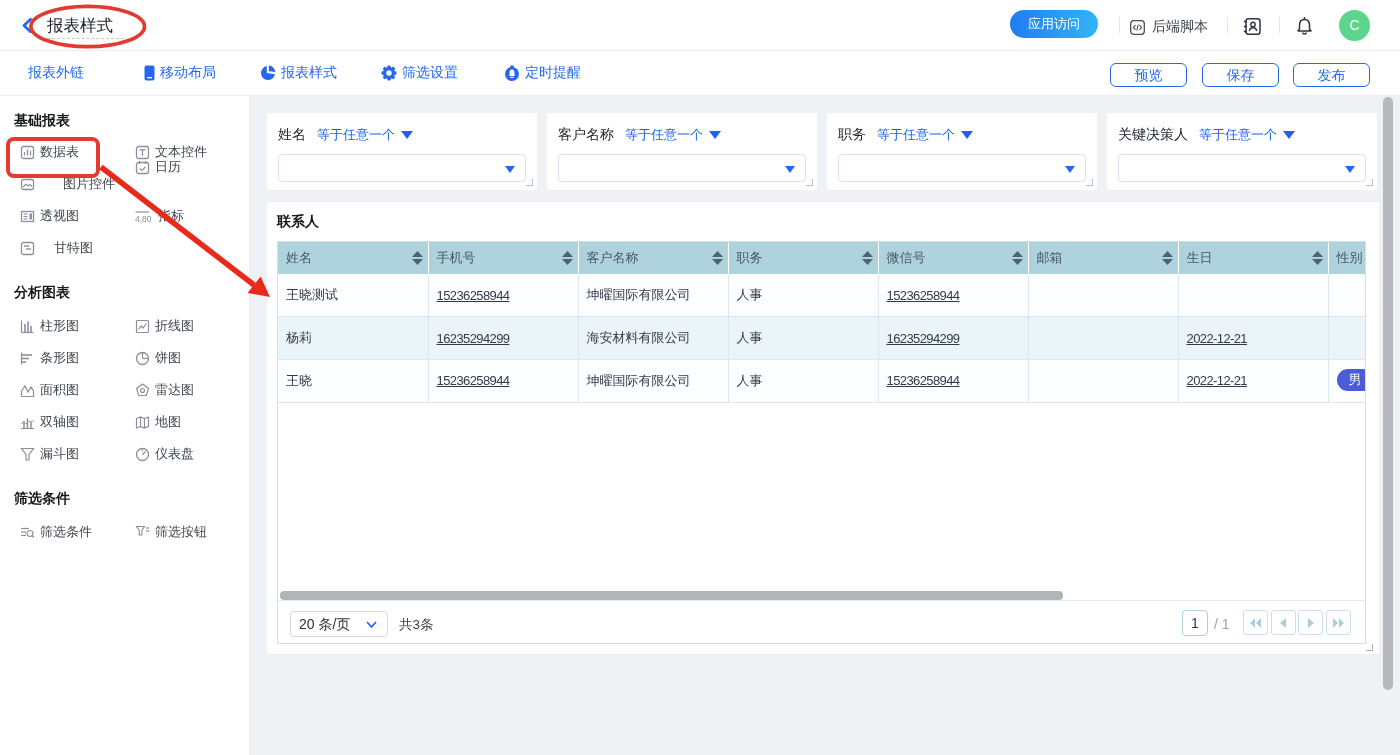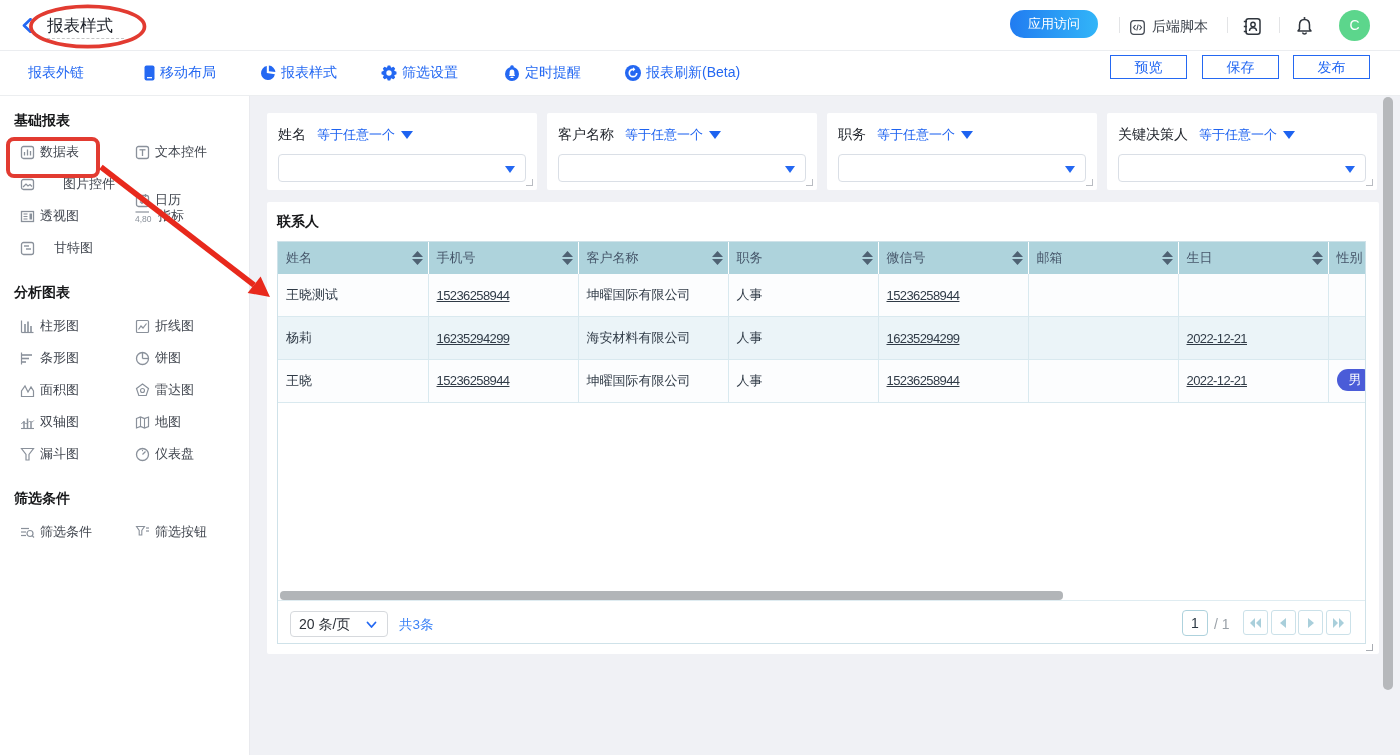--- a/index.html
+++ b/index.html
@@ -13,21 +13,21 @@
 #pagetitle { left:47px; top:15px; font-size:16.5px; color:#1d2129; letter-spacing:0;}
 #dashline { left:47px; top:38px; width:77px; border-bottom:1px dashed #c8c8c8; }
 #pill { left:1010px; top:10px; width:88px; height:28px; border-radius:14px; background:linear-gradient(90deg,#217cf1,#32b5f8); color:#fff; font-size:13px; text-align:center; line-height:28px; }
 .vdiv { top:17px; width:1px; height:16px; background:#e3e4e6; }
 #beTxt { left:1152px; top:18px; font-size:14px; color:#3c424b; }
 #avatar { left:1339px; top:10px; width:31px; height:31px; border-radius:50%; background:#5cd68c; color:#fff; font-size:14px; text-align:center; line-height:31px; }
 
 
 #toolbar { left:0; top:51px; width:1400px; height:45px; background:#fff; border-bottom:1px solid #eceef0; }
 .titem { position:absolute; top:0; height:44px; display:flex; align-items:center; gap:5px; color:#2468f2; font-size:14px; }
-.tbtn { position:absolute; top:4px; width:77px; height:24px; border:1px solid #2468f2; border-radius:0; color:#2468f2; font-size:14px; text-align:center; line-height:22px; background:#fff; }
+.tbtn { position:absolute; top:12px; width:77px; height:24px; border:1px solid #2468f2; border-radius:6px; color:#2468f2; font-size:14px; text-align:center; line-height:22px; background:#fff; }
 
 
 #sidebar { left:0; top:96px; width:250px; height:659px; background:#fff; border-right:1px solid #e9eaee; }
 .shead { position:absolute; left:14px; font-size:14px; font-weight:bold; color:#17181a; }
 .sitem { position:absolute; display:flex; align-items:center; gap:5px; font-size:13px; color:#41464f; }
 .sitem svg { flex:none; }
 
 
 .fcard { top:113px; width:270px; height:77px; background:#fff; border-radius:2px; }
 .flabel { position:absolute; left:11px; top:13px; font-size:14px; color:#23272e; }
@@ -44,21 +44,21 @@
 #tablewrap { left:0; top:0; width:1087px; height:359px; overflow:hidden; border-bottom:1px solid #dfecf1; }
 table { border-collapse:collapse; table-layout:fixed; width:1200px; }
 th { background:#aed3dc; height:32px; font-weight:normal; text-align:left; padding:0 0 0 8px; font-size:13px; color:#46566a; position:relative; border-right:1px solid rgba(255,255,255,0.55); }
 td { height:42.7px; padding:0 0 0 8px; font-size:13px; letter-spacing:0; color:#303b47; border-right:1px solid #d9e9ef; border-bottom:1px solid #d9e9ef; background:#fcfdfe; }
 tr.alt td { background:#ebf4f8; }
 .num { letter-spacing:-0.6px;text-decoration:underline; }
 .sort { position:absolute; right:5px; top:9px; }
 #hscroll { left:2px; top:349px; width:783px; height:9px; border-radius:4px; background:#b2b5b8; }
 #pgrow { left:0; top:359px; width:1087px; height:42px; }
 #psel { position:absolute; left:12px; top:10px; width:98px; height:26px; border:1px solid #d6d9dd; border-radius:4px; font-size:14px; color:#2c3138; line-height:24px; padding-left:8px; }
-#ptotal { position:absolute; left:121px; top:15px; font-size:13.5px; color:#3b82f6; }
+#ptotal { position:absolute; left:121px; top:15px; font-size:13.5px; color:#404040; }
 #pnum { position:absolute; left:904px; top:9px; width:26px; height:26px; border:1px solid #aed2dd; border-radius:4px; text-align:center; line-height:24px; font-size:14px; color:#2c3844; }
 #pslash { position:absolute; left:936px; top:15px; font-size:14px; color:#9aa1a8; }
 .pbtn { position:absolute; top:9px; width:25px; height:25px; border:1px solid #cbe1e9; border-radius:3px; background:#fff; display:flex; align-items:center; justify-content:center; }
 
 
 #vscroll { left:1383px; top:97px; width:10px; height:593px; border-radius:5px; background:#b6b8bb; }
 
 #anno { left:0; top:0; width:1400px; height:755px; pointer-events:none; }
 </style>
 </head>
@@ -118,27 +118,20 @@
         </svg>
       </span>筛选设置</div>
   <div class="titem" style="left:504px"><span id="icoAlarm">
         <svg width="16" height="16" viewBox="0 0 16 16" style="display:block">
           <rect x="6.2" y="0.3" width="3.6" height="3" rx="1.5" fill="#2468f2"></rect>
           <circle cx="8" cy="9" r="7" fill="#2468f2"></circle>
           <path d="M8 4.6 C6.4 4.6 5.6 5.9 5.6 7.4 L5.6 9.6 L4.9 10.9 L11.1 10.9 L10.4 9.6 L10.4 7.4 C10.4 5.9 9.6 4.6 8 4.6 Z" fill="#fff"></path>
           <line x1="7.1" y1="12.4" x2="8.9" y2="12.4" stroke="#fff" stroke-width="1.4" stroke-linecap="round"></line>
         </svg>
       </span>定时提醒</div>
-  <div class="titem" style="left:625px"><span id="icoRefresh">
-        <svg width="16" height="16" viewBox="0 0 16 16" style="display:block">
-          <circle cx="8" cy="8" r="8" fill="#2468f2"></circle>
-          <path d="M11.7 8 A3.7 3.7 0 1 1 8 4.3" fill="none" stroke="#fff" stroke-width="1.7"></path>
-          <polygon points="8,2.2 8,6.4 10.4,4.3" fill="#fff"></polygon>
-        </svg>
-      </span>报表刷新(Beta)</div>
   <div class="tbtn" style="left:1110px">预览</div>
   <div class="tbtn" style="left:1202px">保存</div>
   <div class="tbtn" style="left:1293px">发布</div>
 </div>
 
 <div id="sidebar" class="abs"></div>
 <div id="sideitems" class="abs" style="left:0;top:0;width:250px;height:614px;">
     <div class="shead" style="top: 112px; position: absolute;">基础报表</div>
     <div class="sitem" style="left: 20px; top: 143px;">
       <svg width="15" height="15" viewBox="0 0 15 15">
@@ -157,21 +150,21 @@
       </svg>
       <span>文本控件</span>
     </div>
     <div class="sitem" style="left: 20px; top: 175px; gap: 28px;">
       <svg width="15" height="15" viewBox="0 0 15 15">
         <rect x="1.5" y="2.5" width="12" height="10" rx="2" fill="none" stroke="#8a919b" stroke-width="1.3"></rect>
         <path d="M3 10 L6 7 L8 9 L10 7.5 L12 9.5" fill="none" stroke="#8a919b" stroke-width="1.2"></path>
       </svg>
       <span>图片控件</span>
     </div>
-    <div class="sitem" style="left: 135px; top: 191px;">
+    <div class="sitem" style="left: 135px; top: 158px;">
       <svg width="15" height="15" viewBox="0 0 15 15">
         <rect x="1.5" y="2.5" width="12" height="11" rx="2" fill="none" stroke="#8a919b" stroke-width="1.3"></rect>
         <line x1="4.5" y1="1" x2="4.5" y2="4" stroke="#8a919b" stroke-width="1.3"></line>
         <line x1="10.5" y1="1" x2="10.5" y2="4" stroke="#8a919b" stroke-width="1.3"></line>
         <path d="M5 8.5 L7 10.5 L10.5 7" fill="none" stroke="#8a919b" stroke-width="1.2"></path>
       </svg>
       <span>日历</span>
     </div>
     <div class="sitem" style="left: 20px; top: 207px; font-family: Liberation Mono, monospace;">
       <svg width="15" height="15" viewBox="0 0 15 15">

